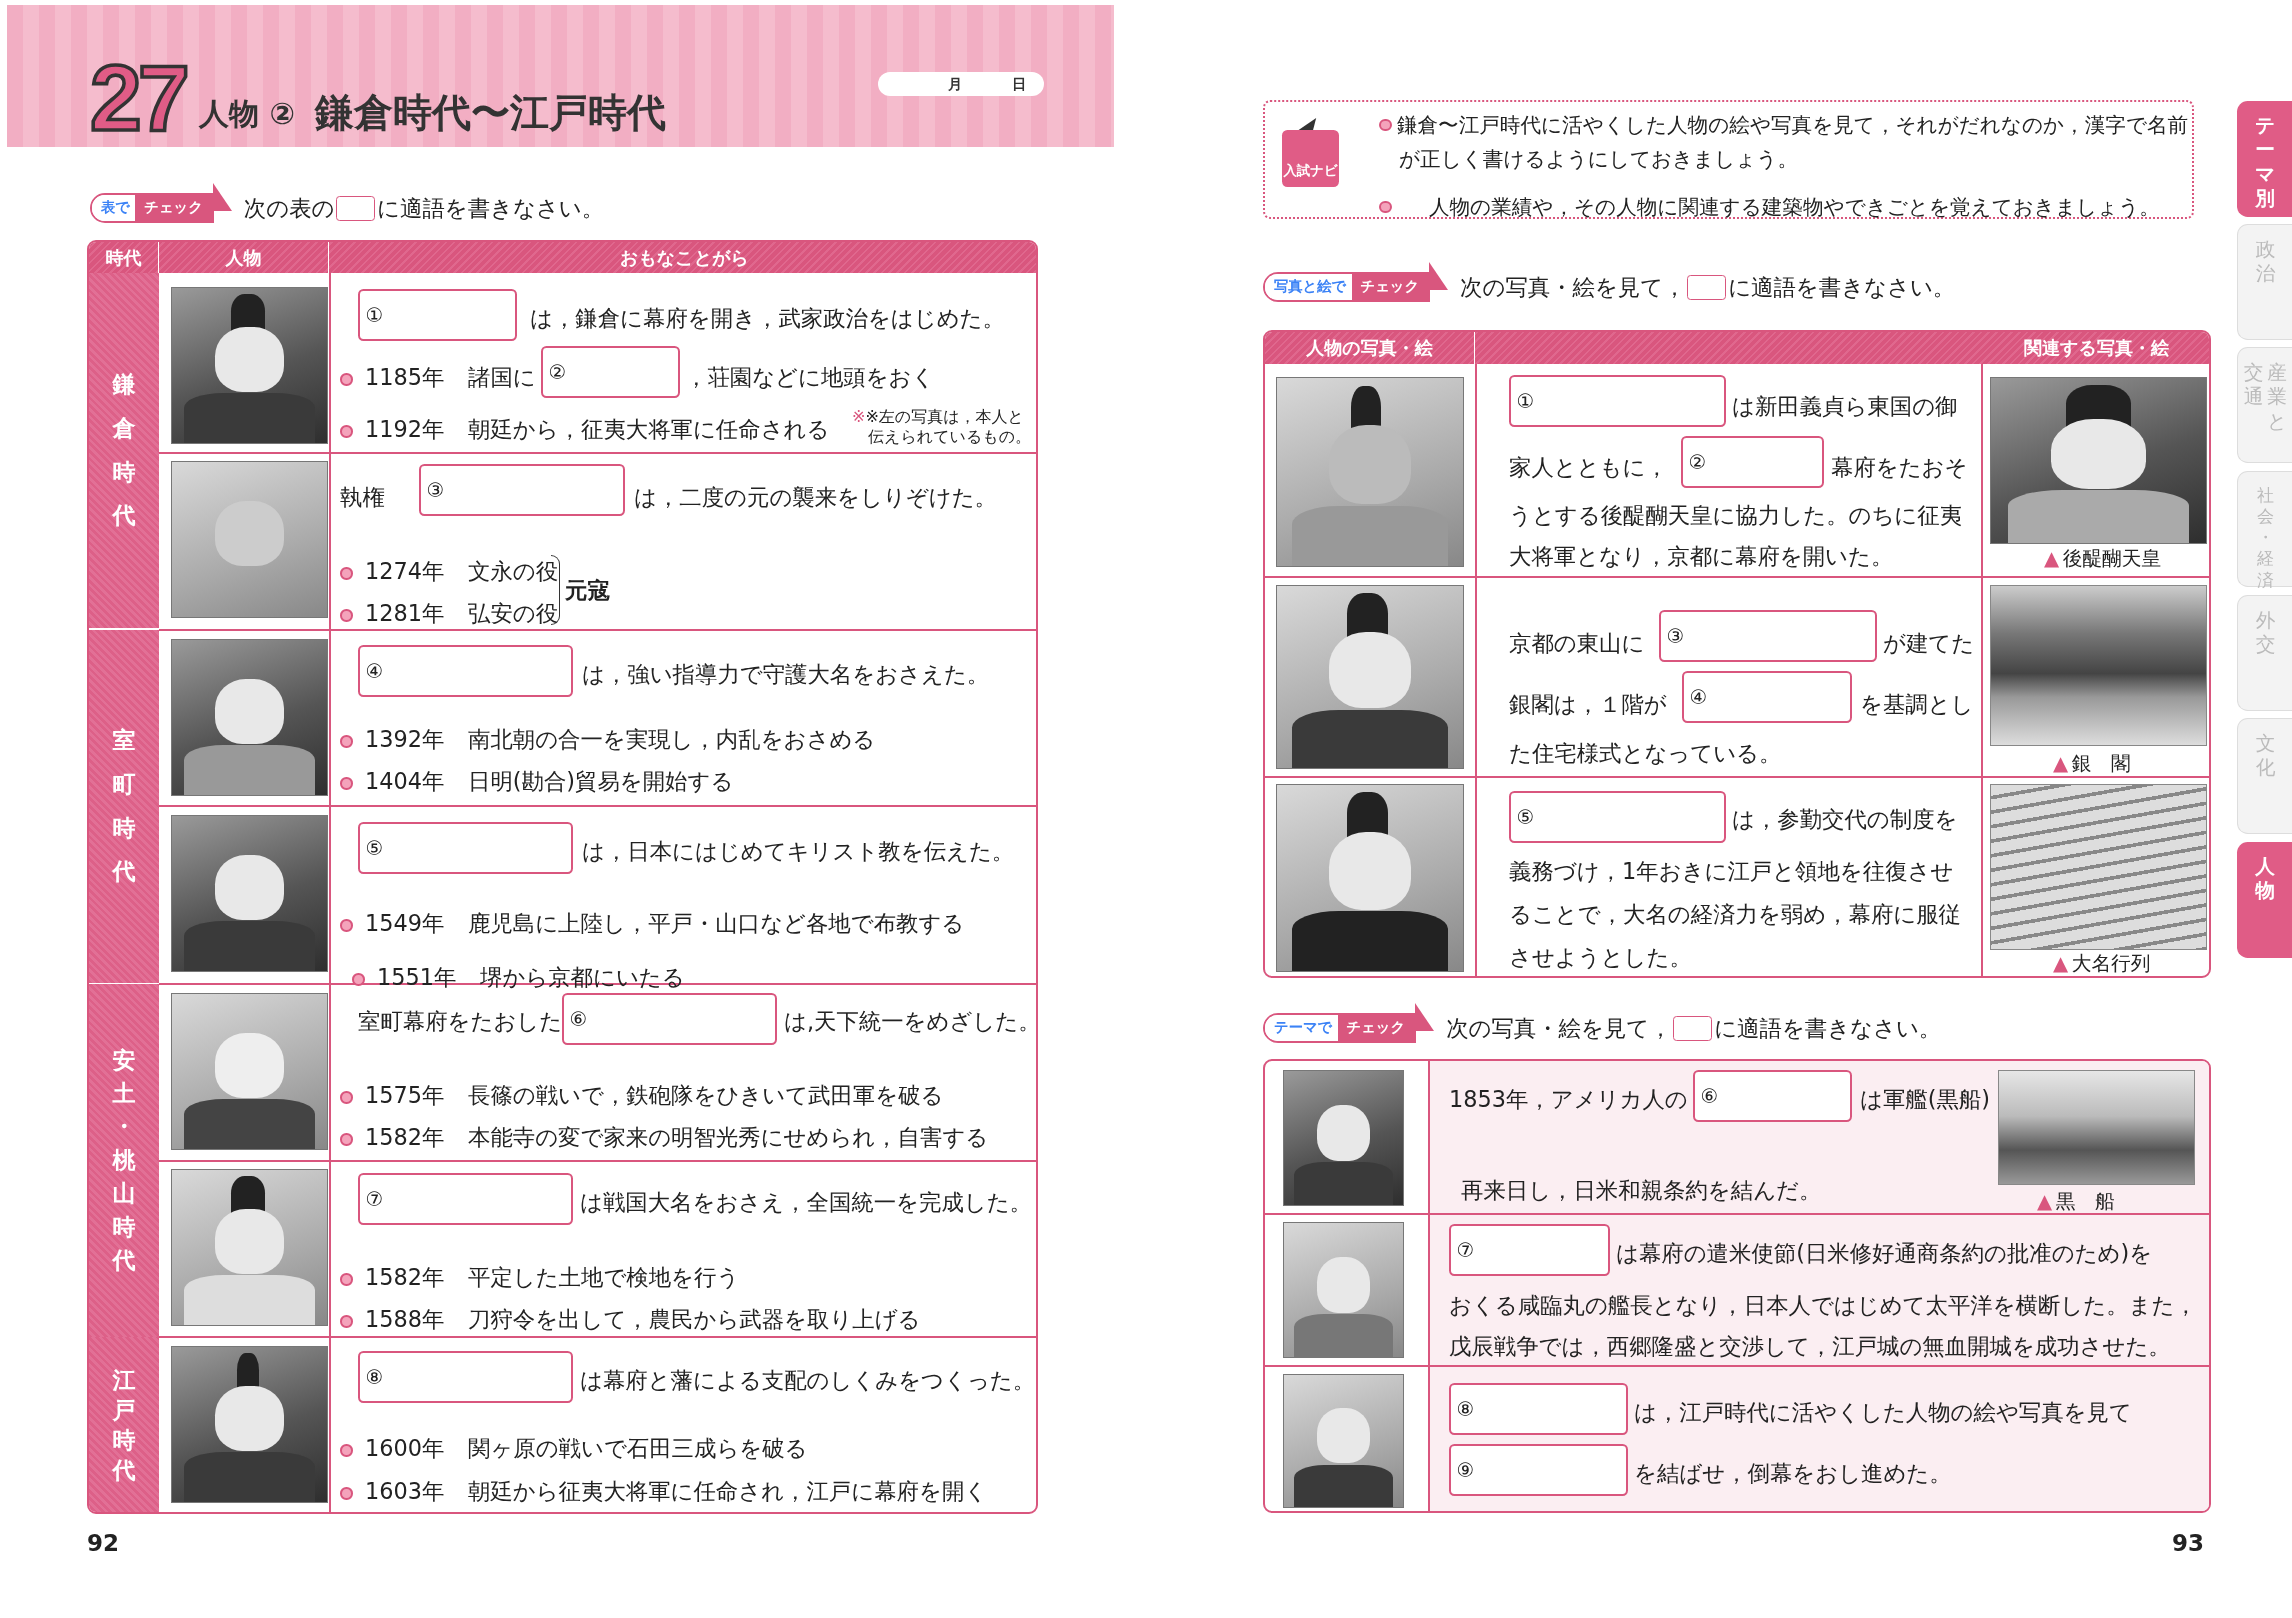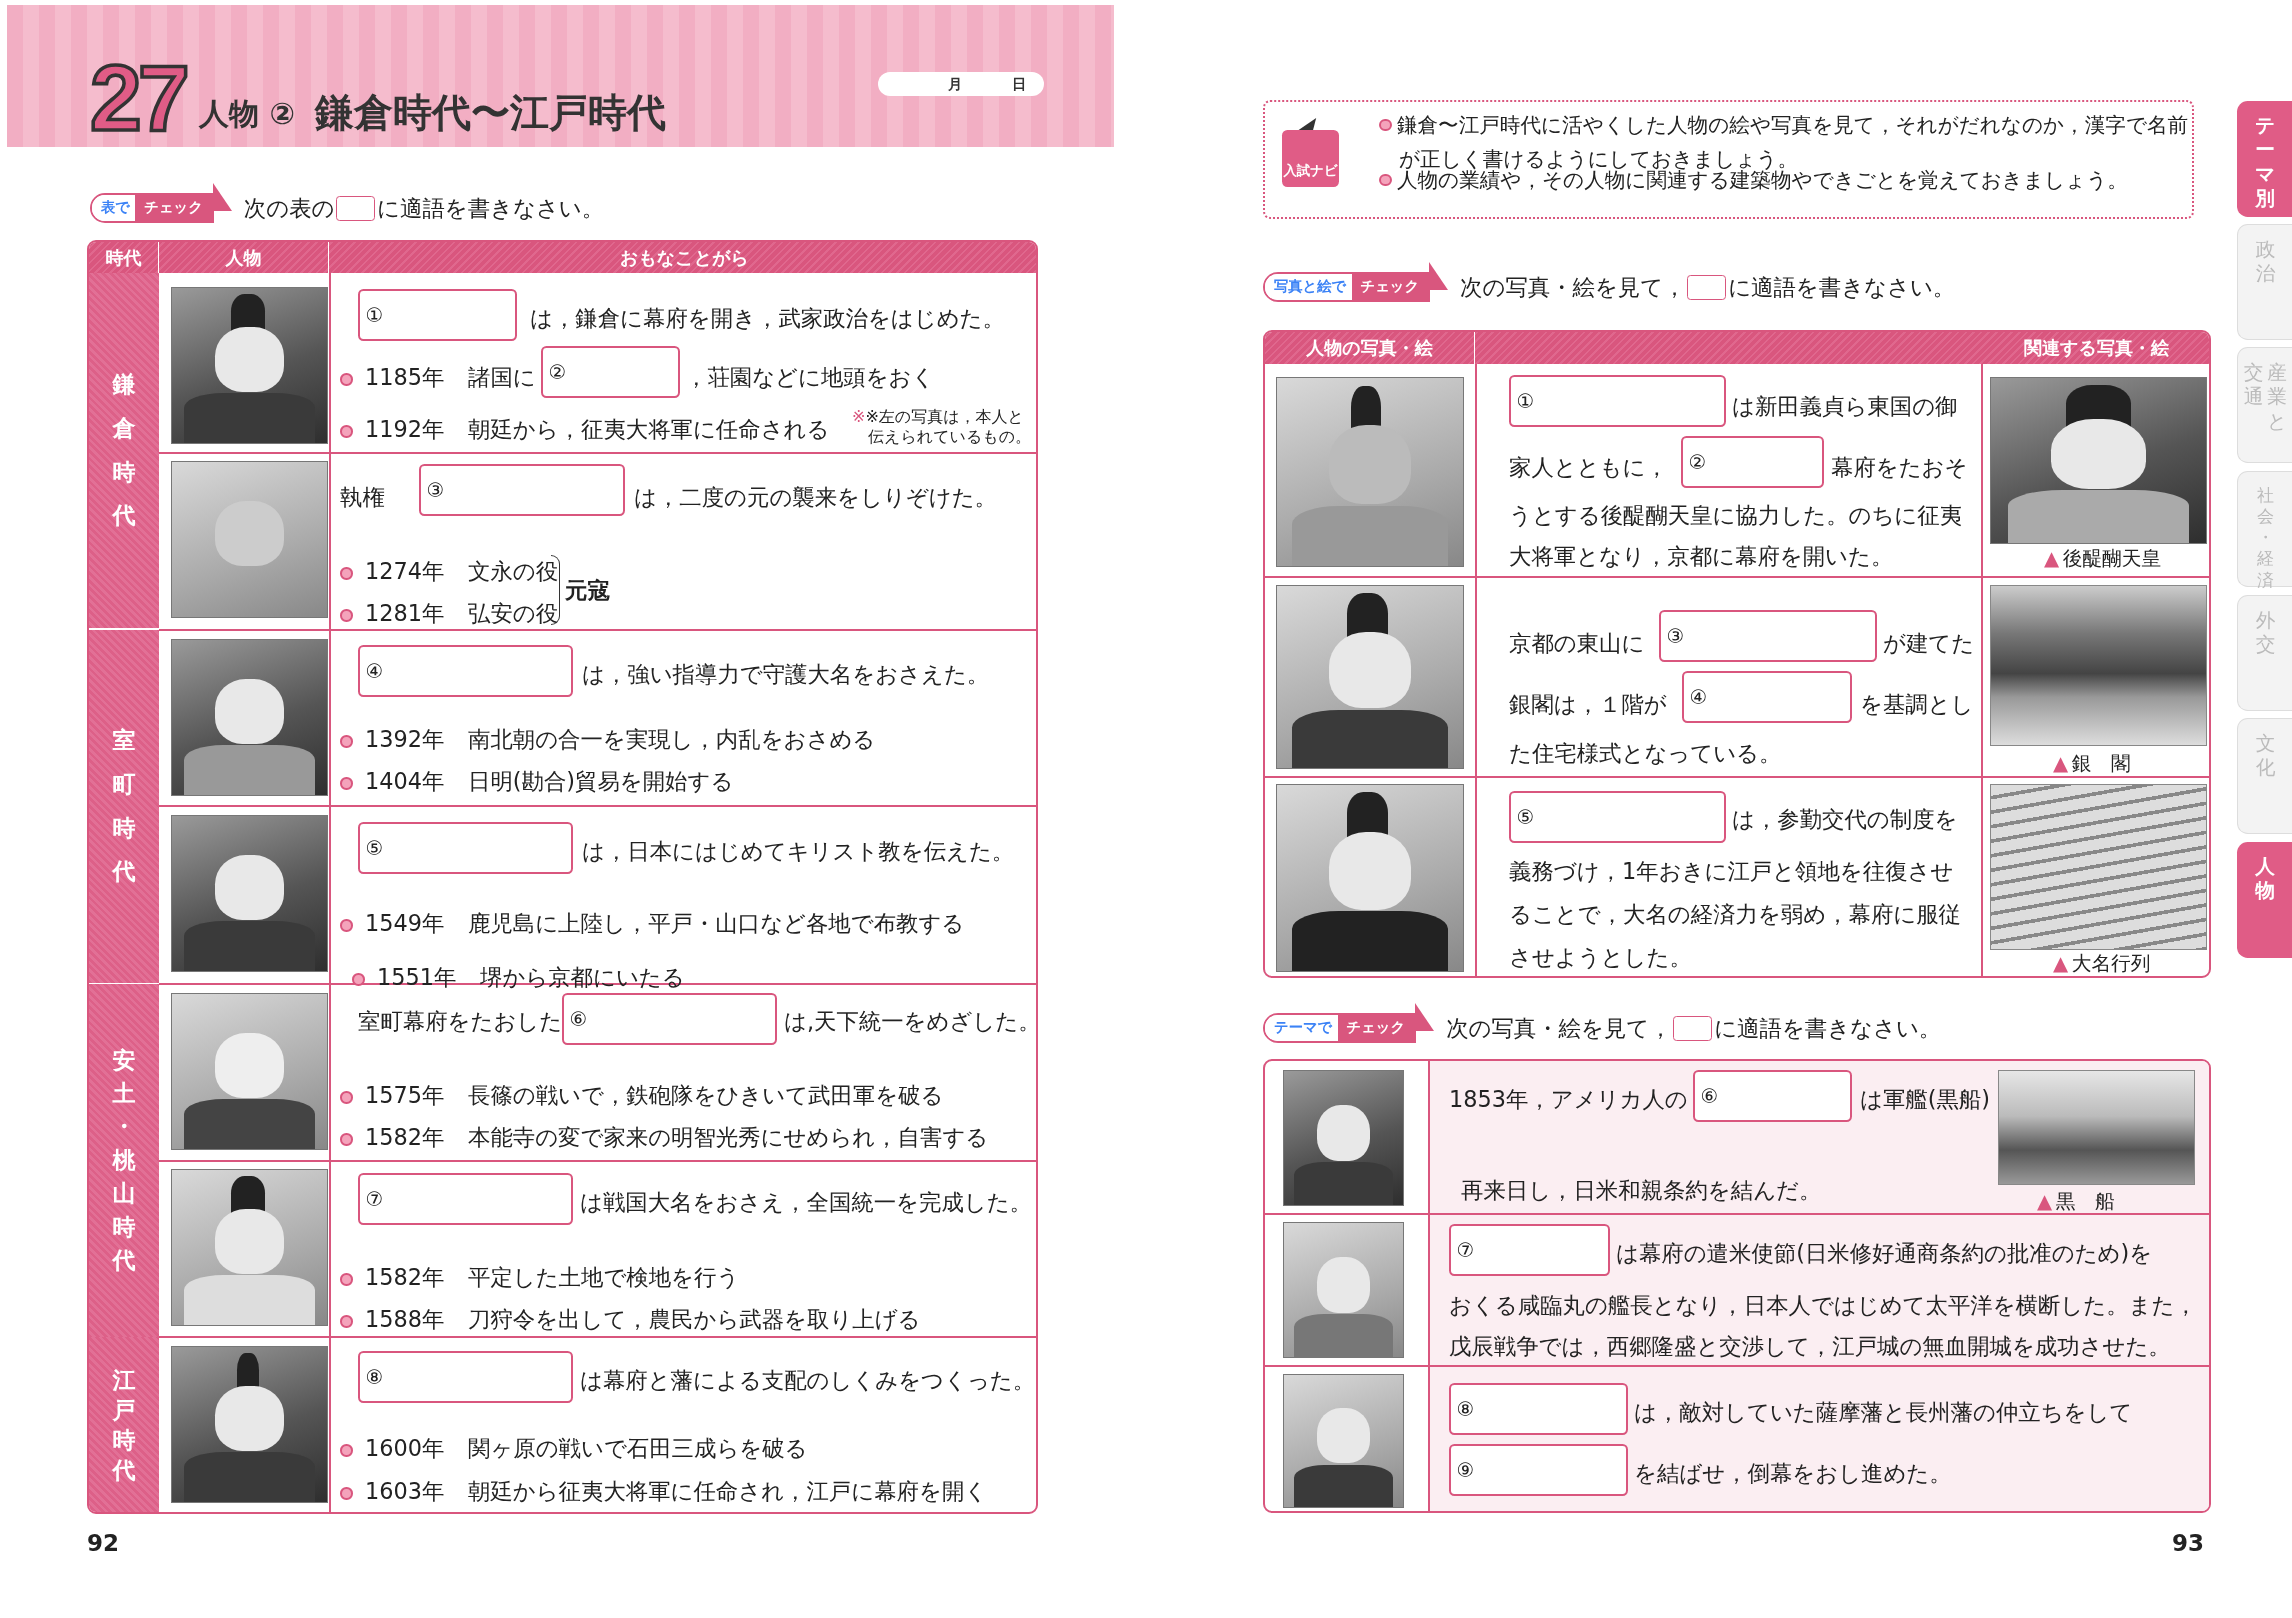--- a/index.html
+++ b/index.html
@@ -284,21 +284,21 @@
 <div class="page-num" style="left:87px; top:1530px;">92</div>
 
 <div class="abs navi-box"></div>
 <div class="abs navi-arrow"></div>
 <div class="abs navi-badge">入試ナビ</div>
 <div class="navi-line" style="left:1379px; top:111px;">
     <span class="bullet" style="margin-bottom:0; margin-right:5.4px;"></span>
     <span>鎌倉〜江戸時代に活やくした人物の絵や写真を見て，それがだれなのか，漢字で名前</span>
   </div>
 <div class="navi-line" style="left:1399px; top:145px;">が正しく書けるようにしておきましょう。</div>
-<div class="navi-line" style="left:1379px; top:166px;">
+<div class="navi-line" style="left:1379px; top:193px;gap:32px;">
     <span class="bullet" style="margin-bottom:0; margin-right:5.4px;"></span>
     <span>人物の業績や，その人物に関連する建築物やできごとを覚えておきましょう。</span>
   </div>
 
 <div class="abs check-label" style="left:1263px; top:269px;">
   <div class="check-tag">
     <span class="tag-a">写真と絵で</span>
     <span class="tag-b">チェック</span>
   </div>
   <div class="check-text">
@@ -418,21 +418,21 @@
   <div class="line" style="left:184px; top:224px; height:36px;">おくる咸臨丸の艦長となり，日本人ではじめて太平洋を横断した。また，</div>
   <div class="line" style="left:184px; top:265px; height:36px;">戊辰戦争では，西郷隆盛と交渉して，江戸城の無血開城を成功させた。</div>
 
   <div class="portrait light" style="left:18px; top:313px; width:121px; height:134px;">
       <div class="face"></div>
       <div class="body"></div>
     </div>
   <div class="ans-box" style="left:184px; top:322px; width:179px; height:52px;">
       <span>⑧</span>
     </div>
-  <div class="line" style="left:369px; top:331px; height:36px;">は，敵対していた薩摩藩と長州藩の仲立ちをして</div>
+  <div class="line" style="left:369px; top:331px; height:36px;">は，江戸時代に活やくした人物の絵や写真を見て</div>
   <div class="ans-box" style="left:184px; top:383px; width:179px; height:52px;">
       <span>⑨</span>
     </div>
   <div class="line" style="left:369px; top:392px; height:36px;">を結ばせ，倒幕をおし進めた。</div>
 </div>
 
 <div class="page-num" style="left:2172px; top:1530px;">93</div>
 
 <div class="side-tab active" style="top:101px; height:116px;">
   <div class="vcols">

